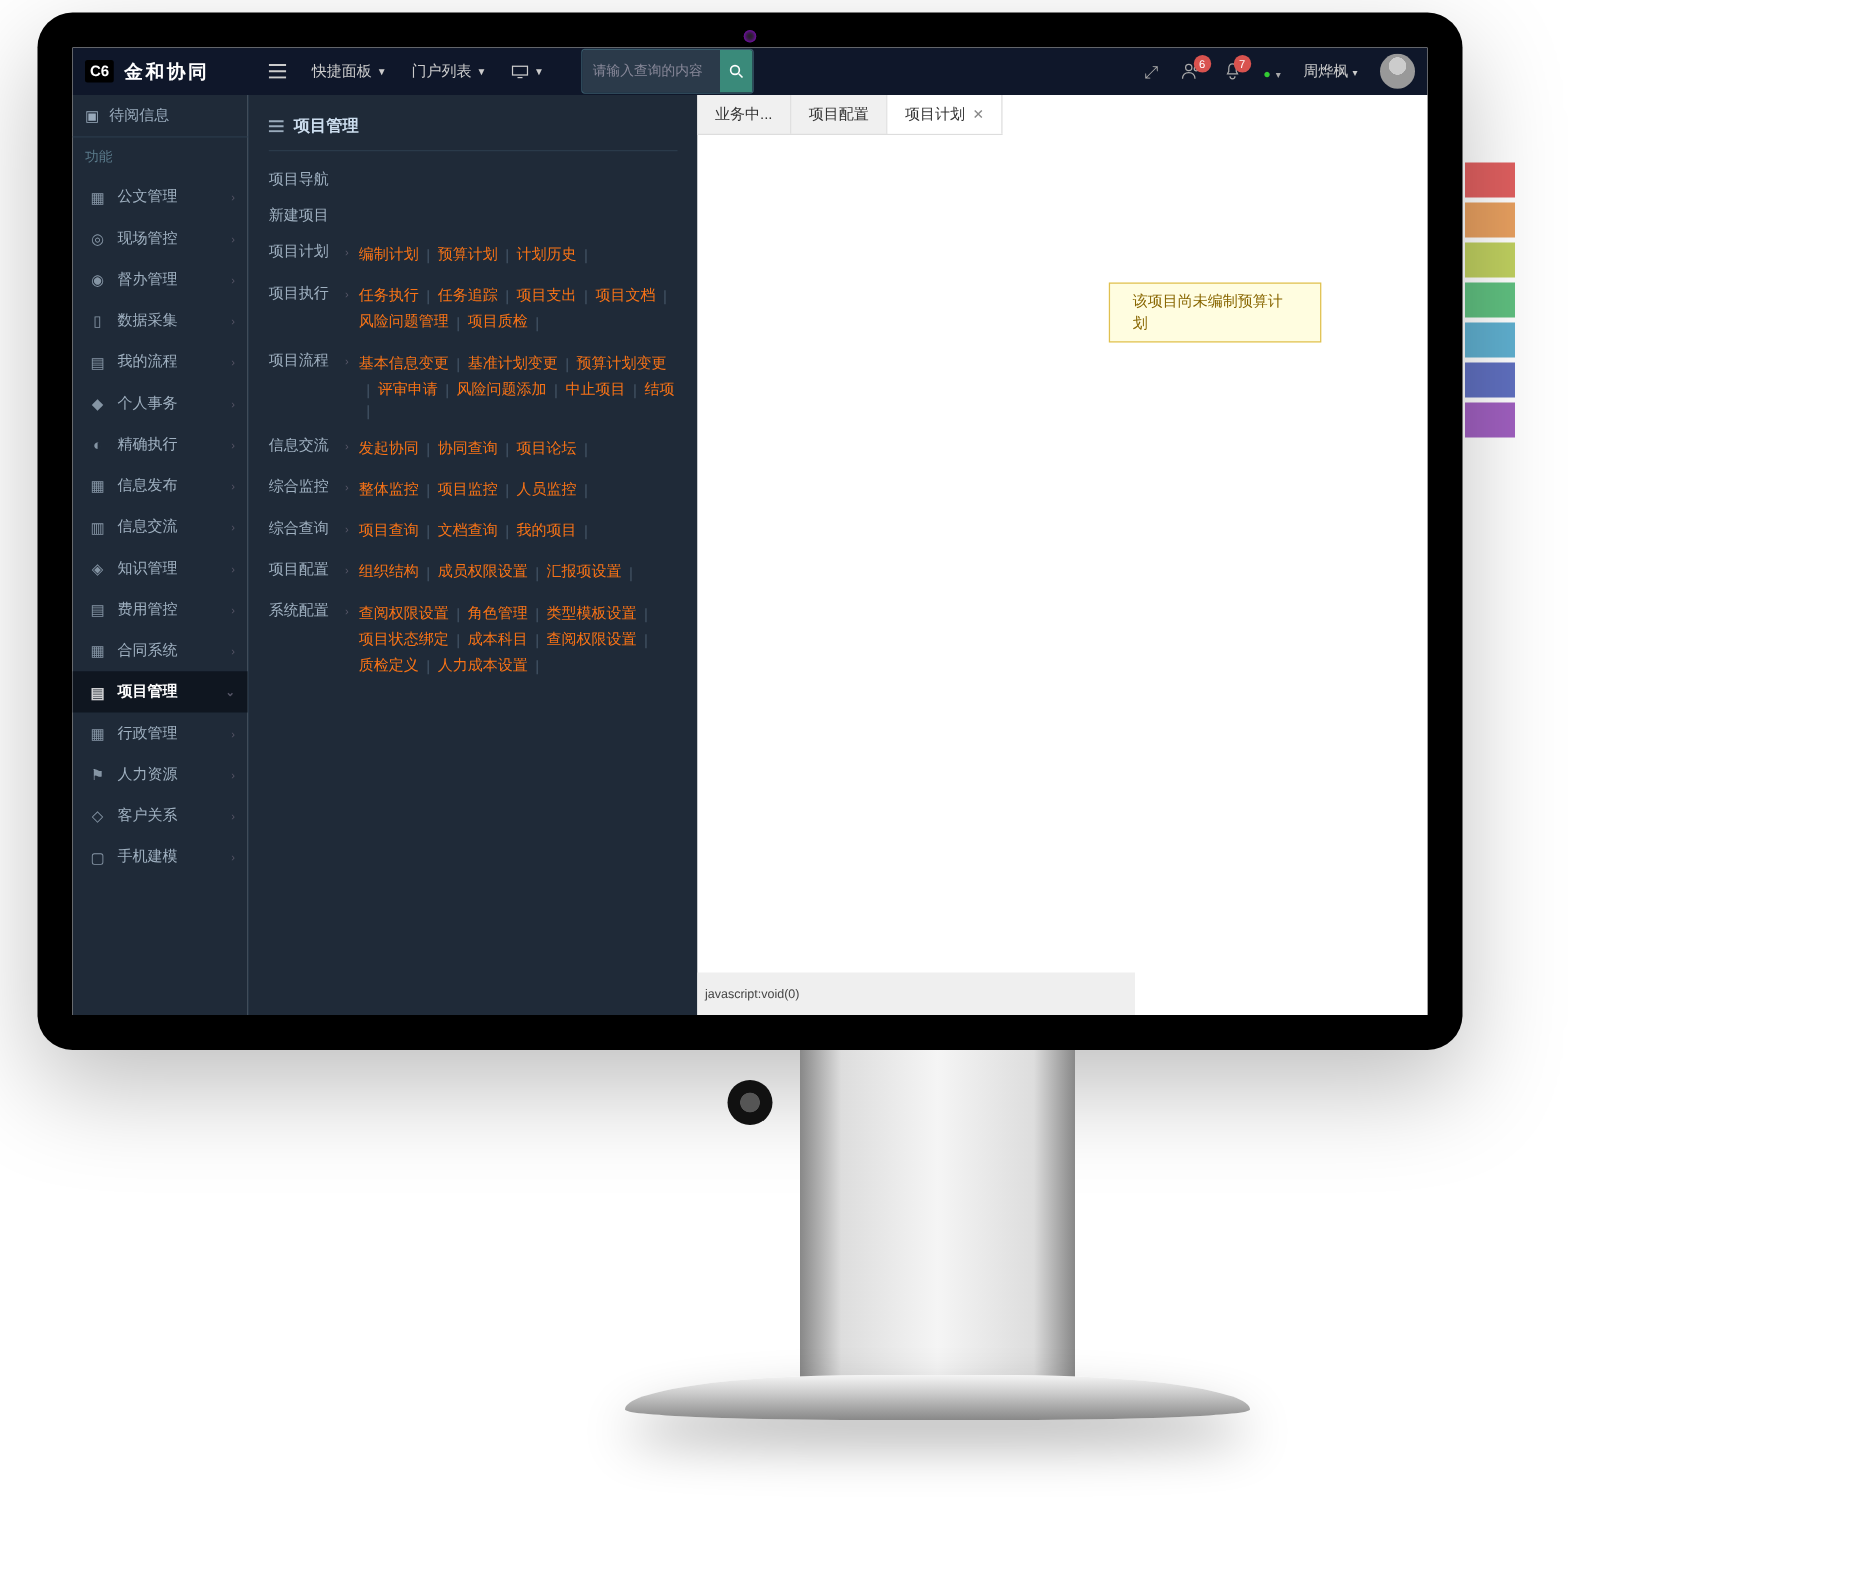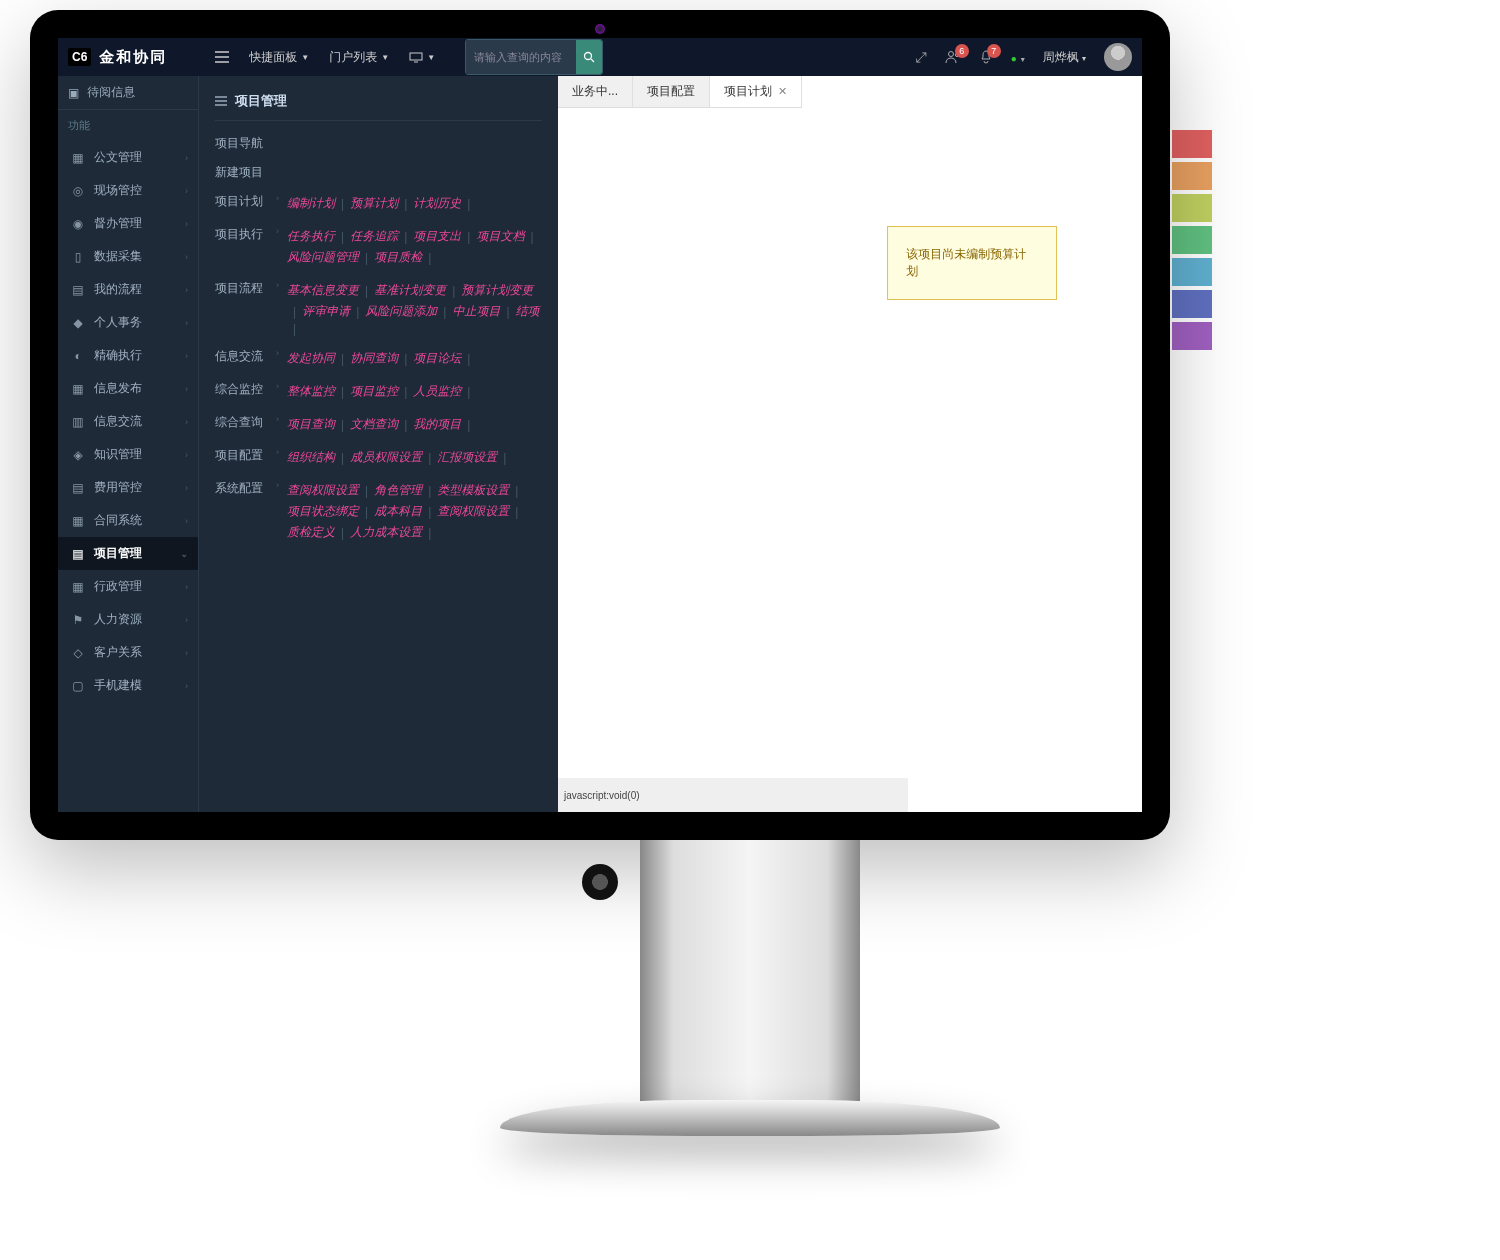--- a/index.html
+++ b/index.html
@@ -43,35 +43,35 @@
 .side-sec-label { padding:8px 10px; color:#5a7a8a; font-size:11px; }
 .side-item { padding:8px 10px 8px 14px; display:flex; align-items:center; gap:10px; cursor:pointer; color:#9fb0c0; position:relative; }
 .side-item .chev { margin-left:auto; font-size:9px; color:#556; }
 .side-item.active { background:#0f1620; color:#fff; font-weight:bold; }
 .side-item .ic { width:12px; display:inline-block; text-align:center; opacity:.8; }
 
 
 .flyout { width:360px; background:#1f2a38; color:#aab; padding:12px 16px 20px; overflow-y:auto; border-left:1px solid #2a3a4a; }
 .fly-title { display:flex; align-items:center; gap:8px; color:#cde; font-size:13px; font-weight:bold; padding:4px 0 10px; border-bottom:1px solid #2a3a4a; margin-bottom:8px; }
 .fly-row { display:flex; align-items:flex-start; padding:6px 0; }
-.fly-left { width:72px; flex-shrink:0; color:#9fb0c0; cursor:pointer; display:flex; align-items:flex-start; gap:4px; }
+.fly-left { width:72px; flex-shrink:0; color:#9fb0c0; cursor:pointer; display:flex; align-items:center; gap:4px; }
 .fly-left .chev { font-size:9px; color:#556; margin-left:auto; margin-right:8px; }
 .fly-links { flex:1; display:flex; flex-wrap:wrap; align-items:center; }
-.fly-links a { color:#ec4899; text-decoration:none; cursor:pointer; padding:2px 0; white-space:nowrap;font-style:italic; }
+.fly-links a { color:#f97316; text-decoration:none; cursor:pointer; padding:2px 0; white-space:nowrap; }
 .fly-links .sep { color:#445566; margin:0 6px; }
 
 
 .content { flex:1; background:#fff; display:flex; flex-direction:row; position:relative; }
 .tabs { height:32px; background:#f0f0f0; display:flex; align-items:stretch; border-bottom:1px solid #ddd; }
 .tab { padding:0 14px; display:flex; align-items:center; gap:6px; font-size:12px; color:#333; cursor:pointer; border-right:1px solid #e0e0e0; }
 .tab.active { background:#fff; }
 .tab .x { color:#888; font-size:11px; }
 .subhead { height:26px; background:#f5f5f5; border-bottom:1px solid #e4e4e4; }
 .notice-area { flex:1; position:relative; }
-.notice { position:absolute; left:50%; top:150px; transform:translateX(-50%); border:1px solid #e0c050; background:#fffde0; color:#886600; padding:19px 18px; font-size:12px; }
+.notice { position:absolute; left:50%; top:150px; transform:translateX(-50%); border:1px solid #e0c050; background:#fffde0; color:#886600; padding:6px 18px; font-size:12px; }
 
 
 .status-link { position:absolute; left:0; bottom:0; height:14px; background:#efefef; color:#444; font-size:10px; padding:17px 6px; display:flex; align-items:center; width:350px; }
 
 svg { display:block; }
 </style>
 </head>
 <body>
 
 <div class="stripes">

